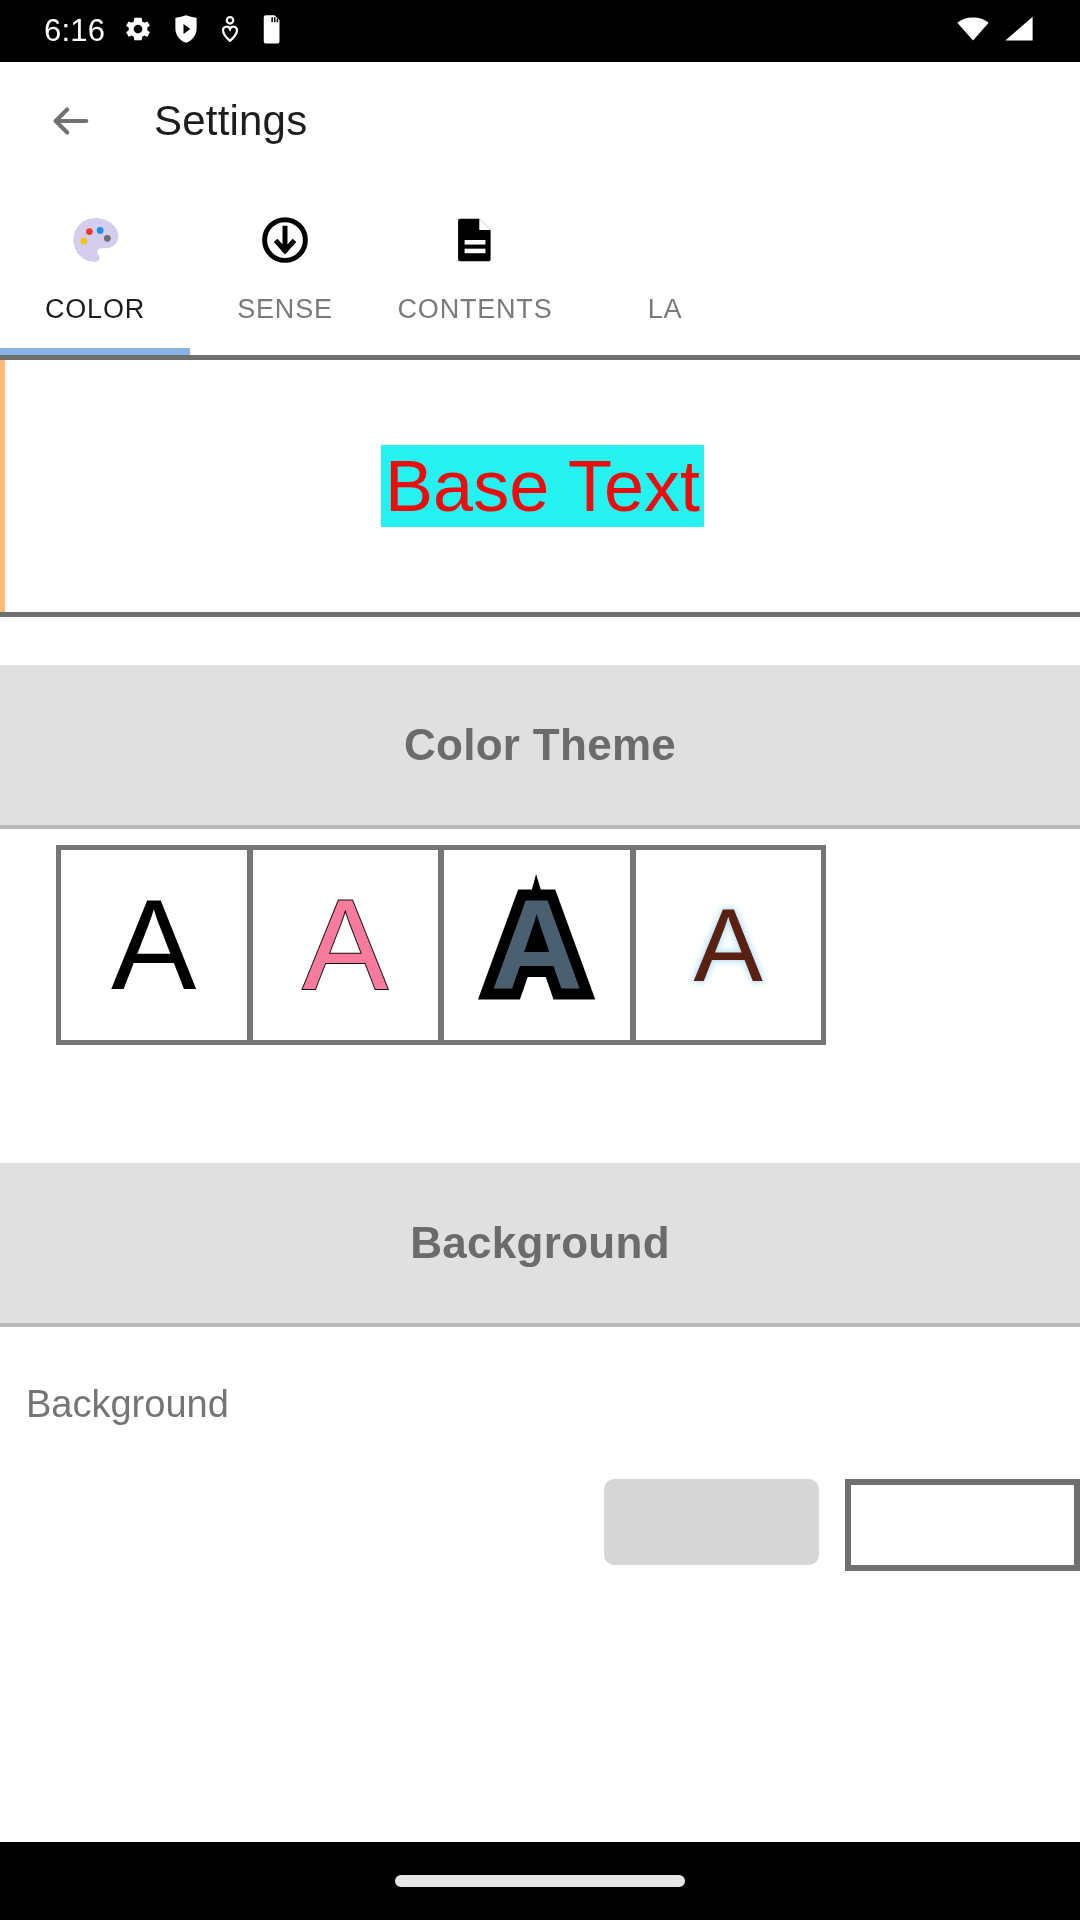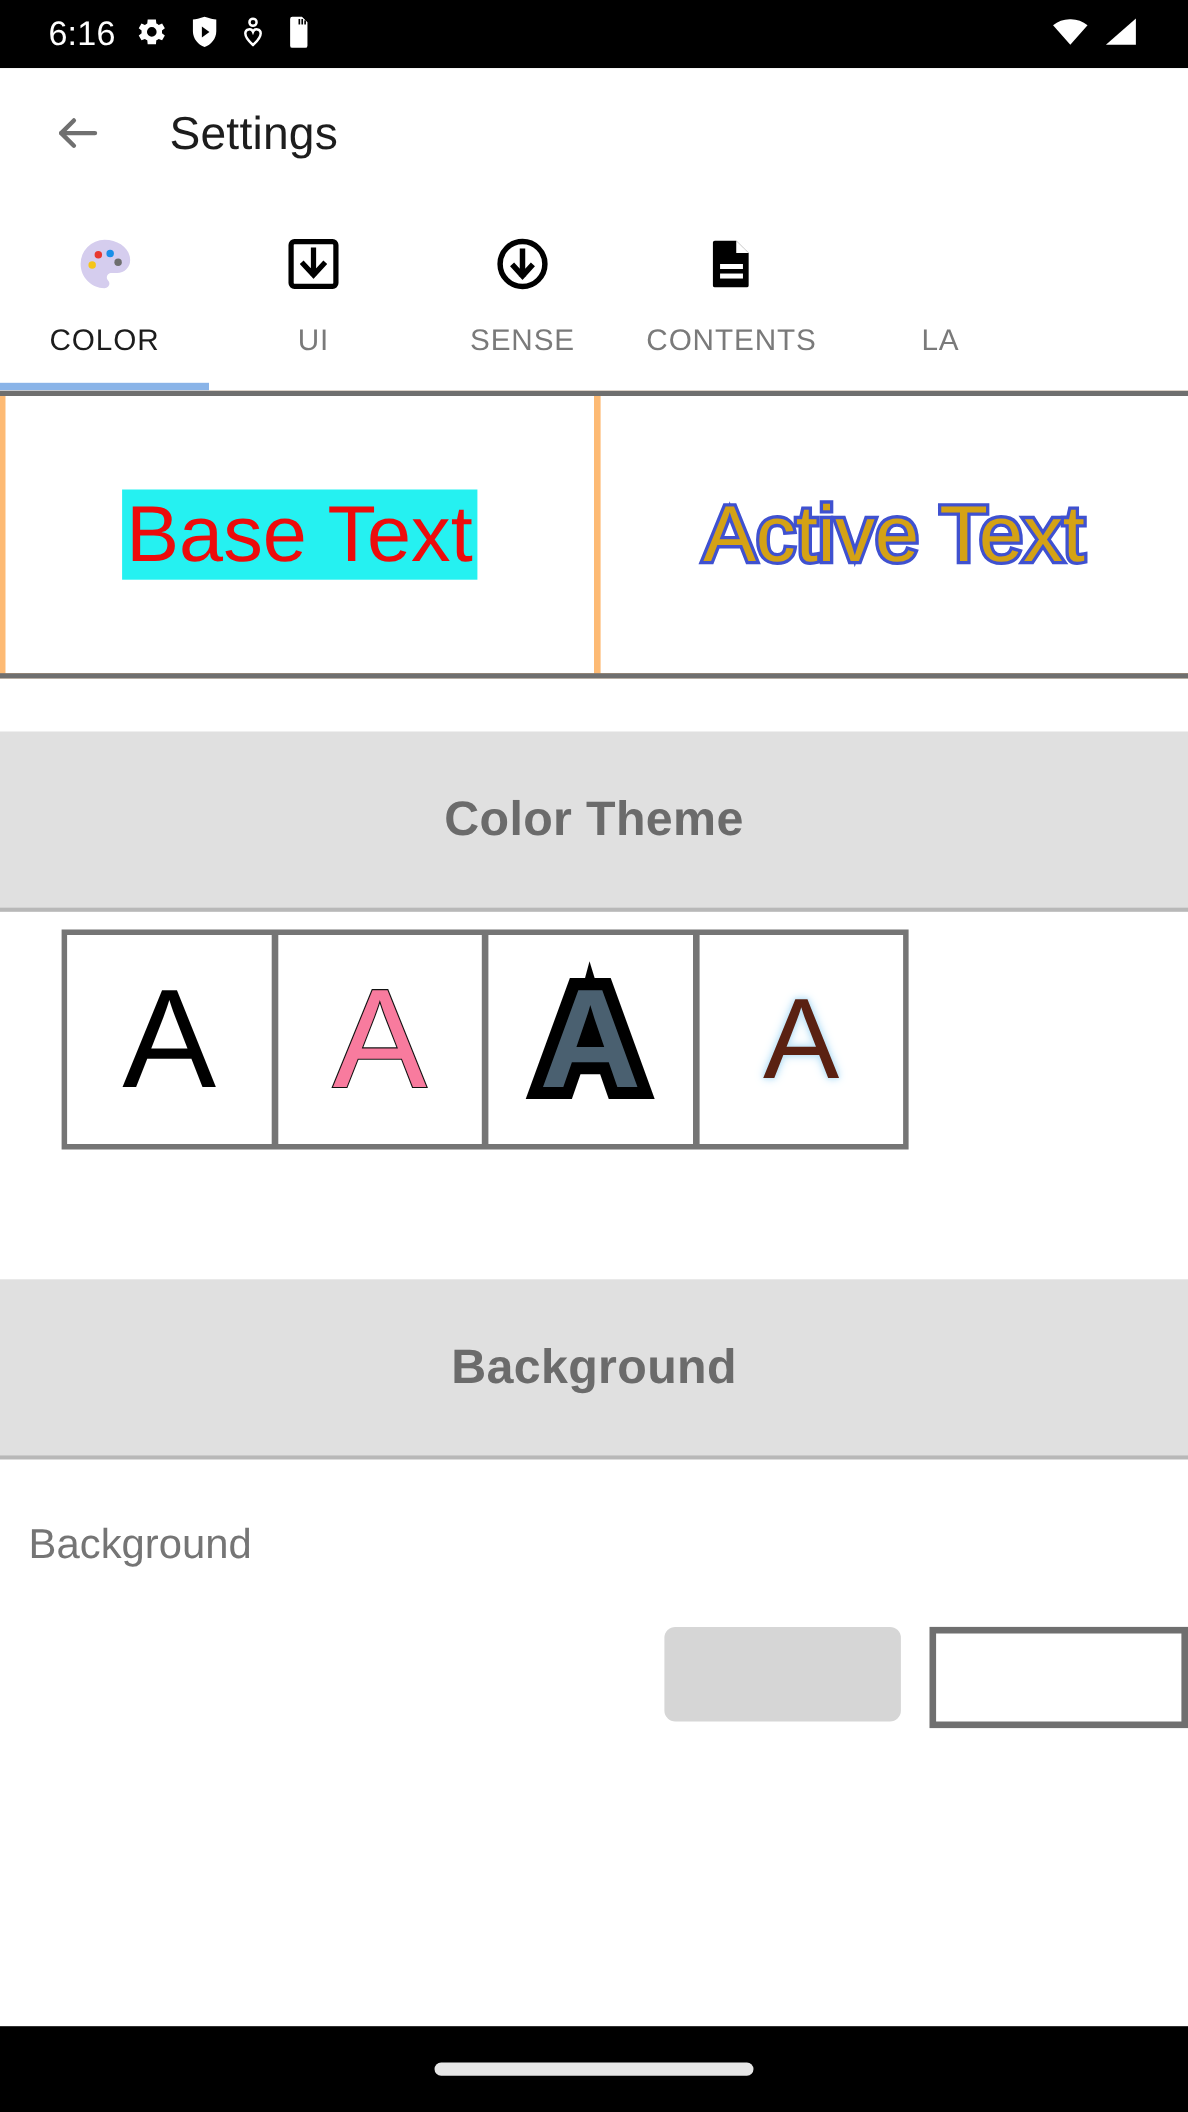--- a/index.html
+++ b/index.html
@@ -198,29 +198,20 @@
         <path d="M12 2.6A9.3 9.3 0 002.7 12c0 5.2 4.2 9.4 9.3 9.4 1.1 0 1.9-.8 1.9-1.8 0-.5-.2-.9-.5-1.2-.3-.3-.5-.7-.5-1.1 0-1 .8-1.8 1.9-1.8h2.1a5.1 5.1 0 005.1-5.1c0-4.3-4.5-7.8-10-7.8z" fill="#d5cdee"></path>
         <circle cx="7.2" cy="12.4" r="1.45" fill="#f5c518"></circle>
         <circle cx="9.6" cy="8.4" r="1.45" fill="#e8382f"></circle>
         <circle cx="14.2" cy="7.9" r="1.45" fill="#1a8fe8"></circle>
         <circle cx="17.3" cy="11.3" r="1.45" fill="#6e6e6e"></circle>
       </svg>
     </span>
     <span class="tab-label">COLOR</span>
   </div>
 
-  <div class="tab">
-    <span class="tab-ico">
-      <svg width="52" height="52" viewBox="0 0 24 24">
-        <rect x="2.6" y="2.6" width="18.8" height="18.8" rx="1.4" fill="none" stroke="#000" stroke-width="2.2"></rect>
-        <path d="M12 6.2v8.4M12 16.6l-4.2-4.5M12 16.6l4.2-4.5" fill="none" stroke="#000" stroke-width="2.2" stroke-linecap="square"></path>
-      </svg>
-    </span>
-    <span class="tab-label">UI</span>
-  </div>
 
   <div class="tab">
     <span class="tab-ico">
       <svg width="52" height="52" viewBox="0 0 24 24">
         <circle cx="12" cy="12" r="9.4" fill="none" stroke="#000" stroke-width="2.3"></circle>
         <path d="M12 6.6v8.6M12 17l-3.6-4M12 17l3.6-4" fill="none" stroke="#000" stroke-width="2.3" stroke-linecap="square"></path>
       </svg>
     </span>
     <span class="tab-label">SENSE</span>
   </div>
@@ -243,23 +234,20 @@
     <span class="tab-label">LA</span>
   </div>
 
   <div class="tab-underline"></div>
 </div>
 
 <div class="preview-row">
   <div class="preview-cell">
     <span class="ptext base">Base Text</span>
   </div>
-  <div class="preview-cell">
-    <span class="ptext active">Active Text</span>
-  </div>
 </div>
 
 <div class="gap-white" style="height:48px"></div>
 
 <div class="section-head">
   <span class="section-head-txt">Color Theme</span>
 </div>
 <div class="divider"></div>
 
 <div class="theme-wrap">

